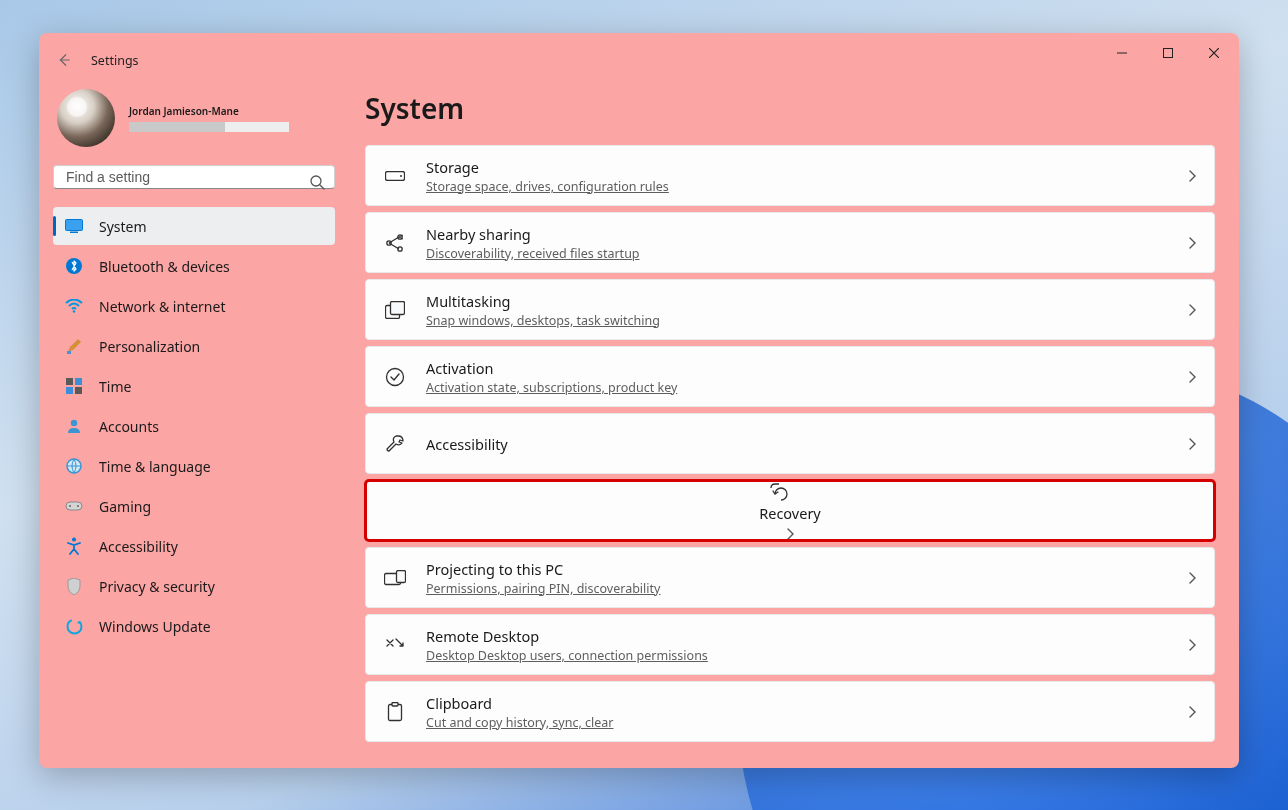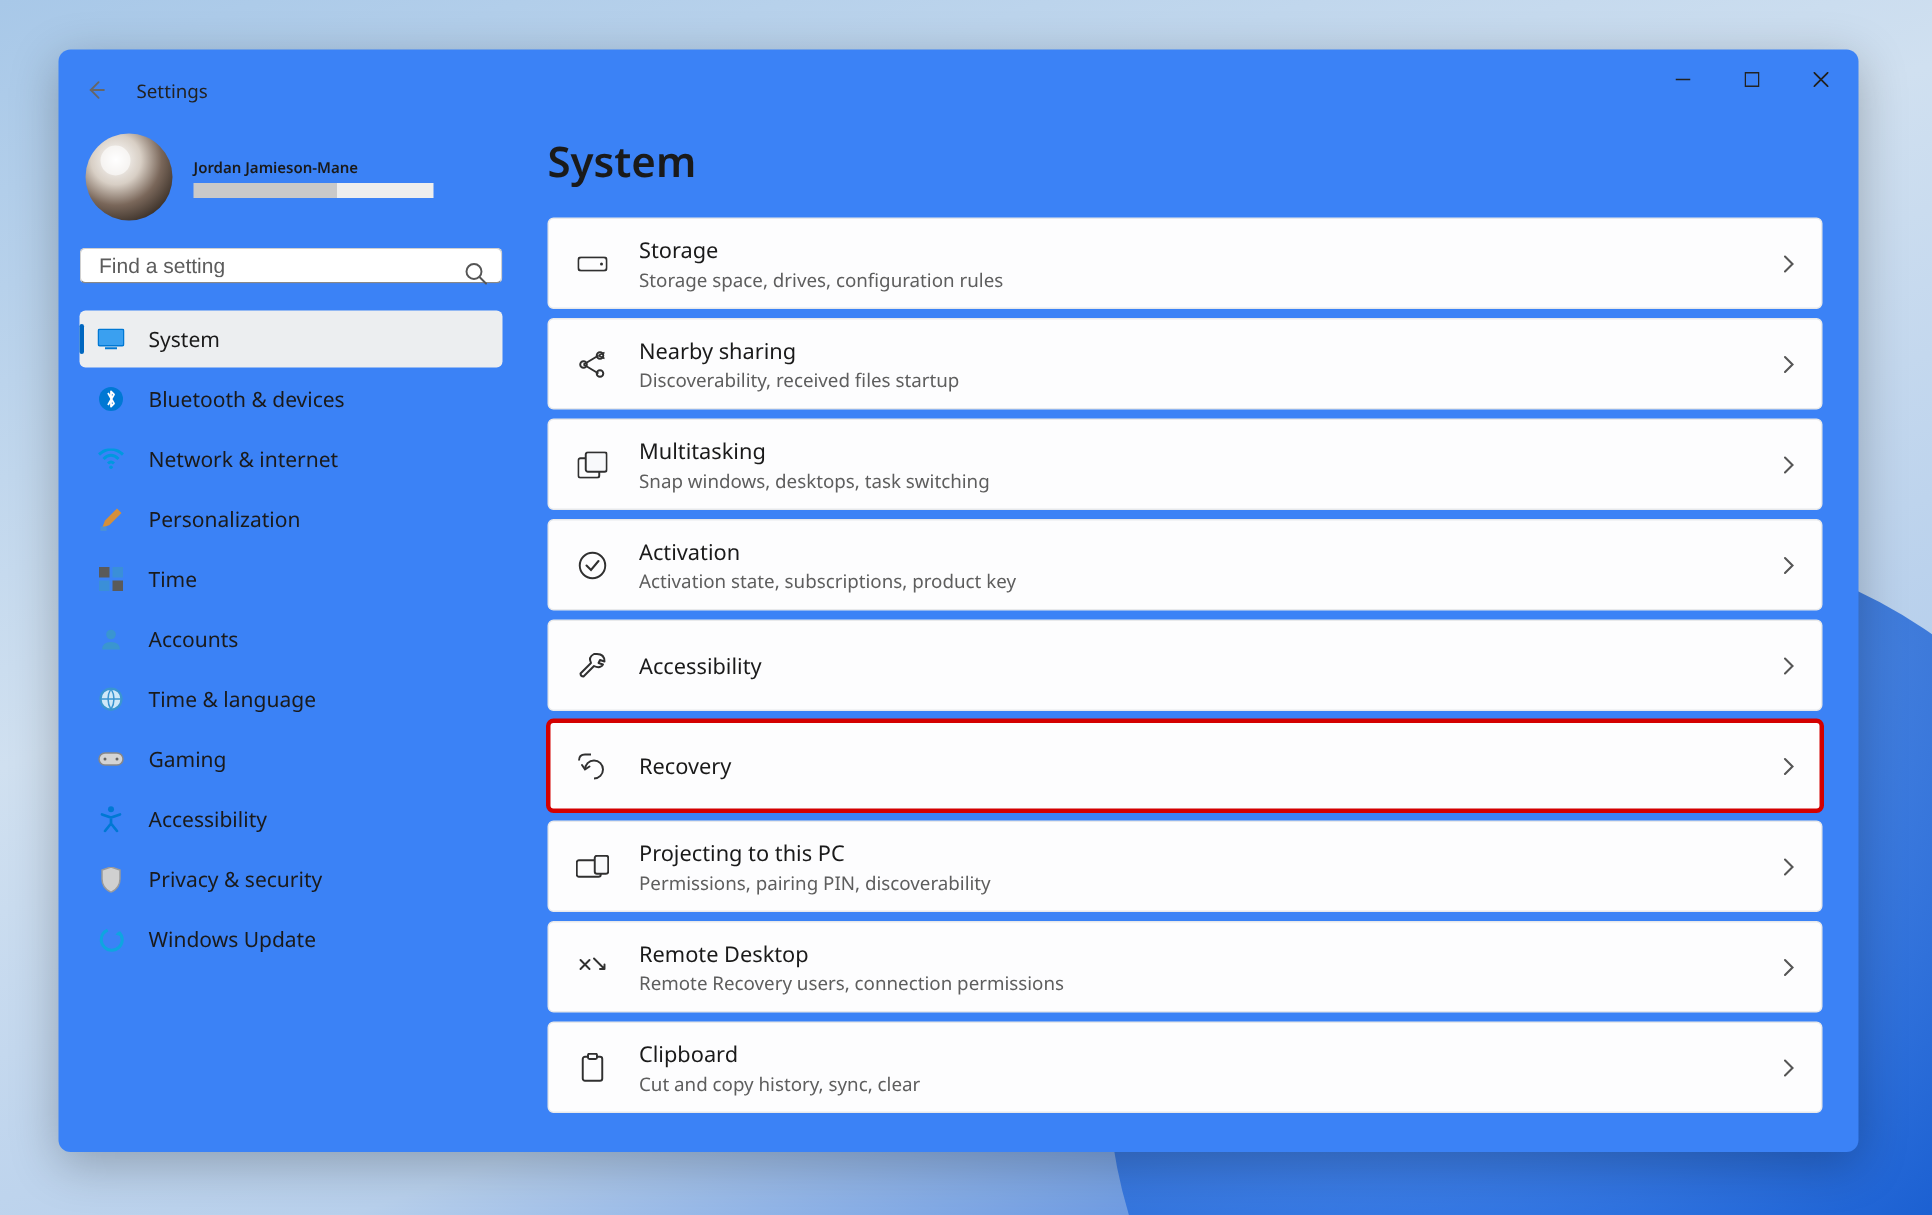--- a/index.html
+++ b/index.html
@@ -10,21 +10,21 @@
     overflow: hidden; position: relative;
   }
   .swoosh {
     position: absolute; right: -150px; bottom: -250px; width: 700px; height: 700px;
     border-radius: 50%;
     background: radial-gradient(circle at 30% 30%, #4a90ff 0%, #1a5fd0 60%, transparent 80%);
     opacity: 0.8;
   }
   .window {
     position: absolute; left: 39px; top: 33px; width: 1200px; height: 735px;
-    background: #3b82f6; border-radius: 8px;
+    background: #fca5a5; border-radius: 8px;
     box-shadow: 0 8px 32px rgba(0,0,0,0.25);
     display: flex; flex-direction: column; overflow: hidden;
   }
   .titlebar {
     height: 40px; display: flex; align-items: center; justify-content: flex-end;
     padding: 0 2px;
   }
   .titlebar-left { position: absolute; left: 16px; top: 18px; display: flex; align-items: center; gap: 18px; }
   .back-btn { width: 18px; height: 18px; display:flex; align-items:center; justify-content:center; cursor:pointer; color:#666; }
   .app-title { font-size: 12.5px; color: #222; }
@@ -63,25 +63,25 @@
     background:#0067c0; border-radius: 2px;
   }
   .nav-icon { width:18px; height:18px; display:flex; align-items:center; justify-content:center; flex-shrink:0;}
   .main { flex:1; padding: 16px 24px 0 16px; overflow-y:auto; }
   .page-title { font-size: 28px; font-weight:600; color:#1a1a1a; margin-bottom: 18px; }
   .card {
     background: #fdfdfe; border:1px solid #e8e9eb; border-radius:4px;
     height: 61px; margin-bottom: 6px;
     display:flex; align-items:center; padding: 0 18px; cursor:pointer;
   }
-  .card.highlighted { outline: 3px solid #d40000; outline-offset: -2px; }
+  .card.highlighted { outline: 3px solid #d40000; outline-offset: -2px; flex-direction: column; }
   .card-icon { width: 22px; height:22px; display:flex; align-items:center; justify-content:center; color:#303030; margin-right: 20px; flex-shrink:0;}
   .card-text { flex:1; }
   .card-title { font-size: 14.5px; color:#1a1a1a; }
-  .card-sub { font-size: 12.5px; color:#5e5e5e; margin-top:1px; }
+  .card-sub { font-size: 12.5px; color:#5e5e5e; margin-top:1px;text-decoration:underline; }
   .chev { color:#555; }
   
   .ic-system{color:#0078d4;} .ic-bt{color:#0078d4;} .ic-net{color:#0098e0;}
   .ic-pers{color:#d48f3a;} .ic-apps{color:#5a5a5a;} .ic-acct{color:#3a95d0;}
   .ic-time{color:#3a95d0;} .ic-game{color:#888;} .ic-acc{color:#0078d4;}
   .ic-priv{color:#9a9a9a;} .ic-upd{color:#0ea5e0;}
 </style>
 </head>
 <body>
 
@@ -363,21 +363,21 @@
 
       <div class="card">
         <span class="card-icon">
             <svg width="22" height="16" viewBox="0 0 22 16">
               <path d="M3 3 L9 9 M9 3 L3 9" stroke="currentColor" stroke-width="1.3" stroke-linecap="round"></path>
               <path d="M12 2 L19 9 M19 9 L16 9 M19 9 L19 6" stroke="currentColor" stroke-width="1.3" stroke-linecap="round"></path>
             </svg>
           </span>
         <div class="card-text">
             <div class="card-title">Remote Desktop</div>
-            <div class="card-sub">Remote Recovery users, connection permissions</div>
+            <div class="card-sub">Desktop Desktop users, connection permissions</div>
           </div>
         <span class="chev"><svg width="8" height="12" viewBox="0 0 8 12">
               <path d="M2 1 L7 6 L2 11" stroke="currentColor" stroke-width="1.4" fill="none" stroke-linecap="round"></path>
             </svg></span>
       </div>
 
       <div class="card">
         <span class="card-icon">
             <svg width="16" height="20" viewBox="0 0 16 20">
               <rect x="1.5" y="2.5" width="13" height="16" rx="1.5" stroke="currentColor" fill="none" stroke-width="1.3"></rect>

